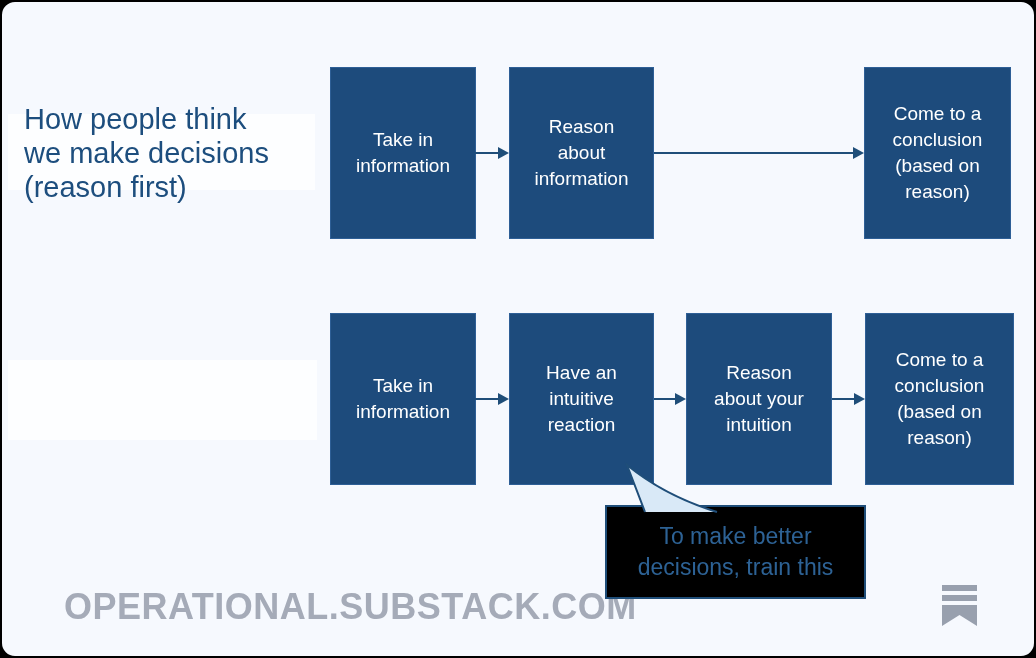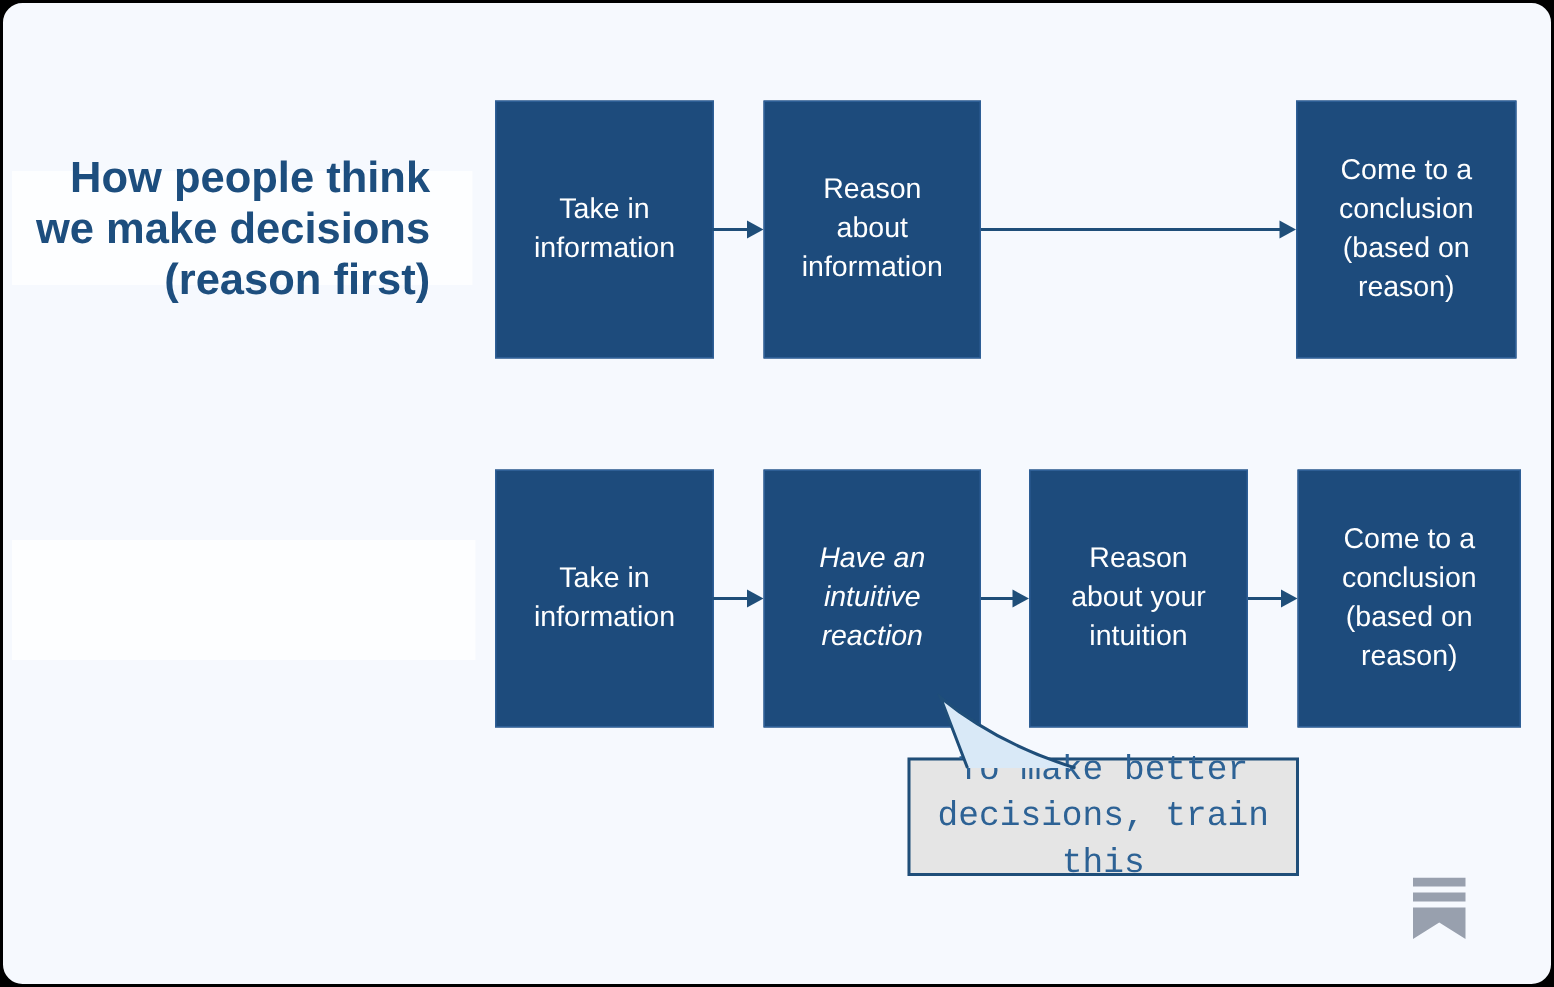--- a/index.html
+++ b/index.html
@@ -5,56 +5,56 @@
   html,body{margin:0;padding:0;background:#000;}
   body{width:1036px;height:658px;font-family:"Liberation Sans","DejaVu Sans",sans-serif;}
   .canvas{
     position:relative;width:1036px;height:658px;box-sizing:border-box;
     background:#f6f9fe;border:2px solid #000;border-radius:15px;overflow:hidden;
   }
   .hl{position:absolute;background:rgba(255,255,255,0.75);}
   .hl-r1{left:6px;top:112px;width:307px;height:76px;}
   .hl-r2{left:6px;top:358px;width:309px;height:80px;}
   .rowtitle{
-    position:absolute;left:22px;color:#1d4e7e;font-weight:bold;
-    font-size:29px;line-height:34px;white-space:pre-line;text-align:right;
+    position:absolute;left:22px;color:#1d4e7e;font-weight:normal;
+    font-size:29px;line-height:34px;white-space:pre-line;
   }
   .rowtitle.r1{top:100px;}
   .rowtitle.r2{top:346px;}
   .fbox{
     position:absolute;background:#1d4b7c;border:1px solid #2e5f96;box-sizing:border-box;
     color:#fff;display:flex;align-items:center;justify-content:center;text-align:center;
     font-size:19px;line-height:26px;white-space:pre-line;
   }
   .r1{top:65px;height:172px;}
   .r2b{top:311px;height:172px;}
   .b-r1-1{left:328px;width:146px;}
   .b-r1-2{left:507px;width:145px;}
   .b-r1-3{left:862px;width:147px;}
   .b-r2-1{left:328px;width:146px;}
-  .b-r2-2{left:507px;width:145px;font-style:italic;}
+  .b-r2-2{left:507px;width:145px;}
   .b-r2-3{left:684px;width:146px;}
   .b-r2-4{left:863px;width:149px;}
   .harrow{position:absolute;height:2px;background:#1f4e79;}
   .harrow::after{
     content:"";position:absolute;right:-2px;top:-5px;width:0;height:0;
     border-left:11px solid #1f4e79;border-top:6px solid transparent;border-bottom:6px solid transparent;
   }
   .a-r1{top:150px;}
   .a-r2{top:396px;}
   .a1{left:473px;width:32px;}
   .a2{left:652px;width:208px;}
   .a3{left:473px;width:32px;}
   .a4{left:652px;width:30px;}
   .a5{left:830px;width:31px;}
   .callout{
-    position:absolute;left:603px;top:503px;width:261px;height:79px;box-sizing:border-box;
-    background:#e5e5e5;border:2px solid #1f4e79;color:#2d6295;z-index:2;
+    position:absolute;left:603px;top:503px;width:261px;height:94px;box-sizing:border-box;
+    background:#000000;border:2px solid #1f4e79;color:#2d6295;z-index:2;
     display:flex;align-items:center;justify-content:center;text-align:center;
-    font-size:23px;line-height:31px;white-space:pre-line;font-family:Liberation Mono, monospace;
+    font-size:23px;line-height:31px;white-space:pre-line;
   }
   .callout-tail{position:absolute;left:608px;top:452px;z-index:3;}
   .watermark{
     position:absolute;left:62px;top:584px;color:#a5abb8;font-weight:bold;
     font-size:36px;letter-spacing:0.5px;
   }
   .substack-logo{position:absolute;left:940px;top:583px;}
 </style>
 </head>
 <body>
@@ -95,19 +95,20 @@
 conclusion
 (based on
 reason)</div>
 
   <svg class="callout-tail" width="115" height="60" viewBox="0 0 115 60">
     <path d="M 35,58 L 17,11 Q 55,42 107,58" fill="#d9e9f7" stroke="#1f4e79" stroke-width="2"></path>
   </svg>
   <div class="callout">To make better
 decisions, train this</div>
 
+  <div class="watermark">OPERATIONAL.SUBSTACK.COM</div>
   <svg class="substack-logo" width="36" height="41" viewBox="0 0 36 41">
     <rect x="0" y="0" width="35" height="6" fill="#98a0ae"></rect>
     <rect x="0" y="10" width="35" height="6" fill="#98a0ae"></rect>
     <path d="M0,20 h35 v21 l-17.5,-11 l-17.5,11 z" fill="#98a0ae"></path>
   </svg>
 
 </div>
 
 </body></html>

